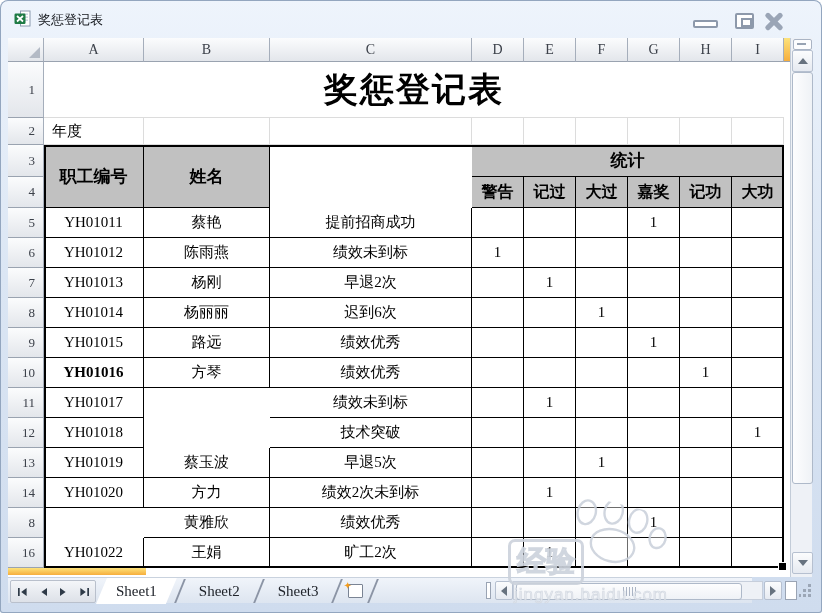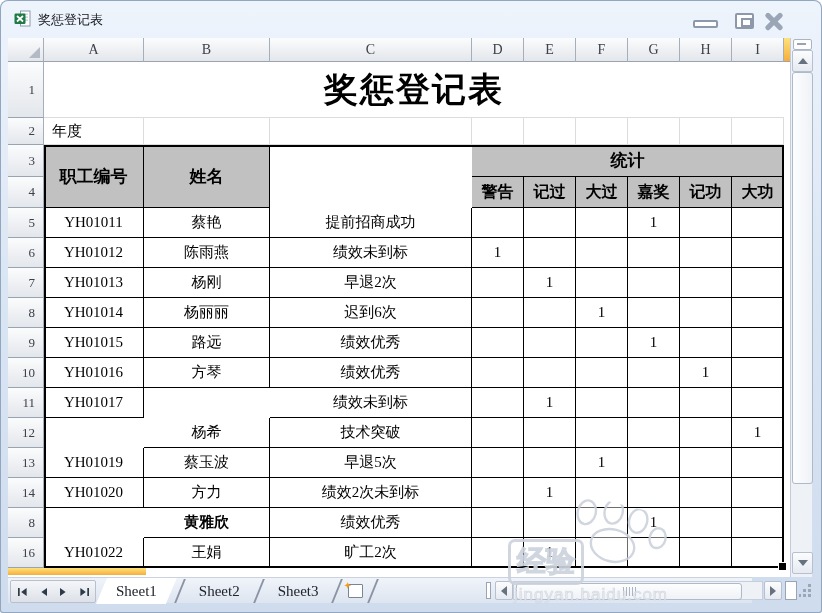--- a/index.html
+++ b/index.html
@@ -221,38 +221,38 @@
         <div class="c td stat-td" style="grid-area: 9 / 10;"></div>
         <div class="c td" style="grid-area: 10 / 2;">YH01015</div>
         <div class="c td" style="grid-area: 10 / 3;">路远</div>
         <div class="c td" style="grid-area: 10 / 4;">绩效优秀</div>
         <div class="c td stat-td" style="grid-area: 10 / 5;"></div>
         <div class="c td stat-td" style="grid-area: 10 / 6;"></div>
         <div class="c td stat-td" style="grid-area: 10 / 7;"></div>
         <div class="c td stat-td" style="grid-area: 10 / 8;">1</div>
         <div class="c td stat-td" style="grid-area: 10 / 9;"></div>
         <div class="c td stat-td" style="grid-area: 10 / 10;"></div>
-        <div class="c td" style="grid-area: 11 / 2;">YH01016</div>
+        <div class="c td" style="grid-area: 11 / 2; font-weight: bold;">YH01016</div>
         <div class="c td" style="grid-area: 11 / 3;">方琴</div>
         <div class="c td" style="grid-area: 11 / 4;">绩效优秀</div>
         <div class="c td stat-td" style="grid-area: 11 / 5;"></div>
         <div class="c td stat-td" style="grid-area: 11 / 6;"></div>
         <div class="c td stat-td" style="grid-area: 11 / 7;"></div>
         <div class="c td stat-td" style="grid-area: 11 / 8;"></div>
         <div class="c td stat-td" style="grid-area: 11 / 9;">1</div>
         <div class="c td stat-td" style="grid-area: 11 / 10;"></div>
         <div class="c td" style="grid-area: 12 / 2;">YH01017</div>
         <div class="c td" style="grid-area: 12 / 4;">绩效未到标</div>
         <div class="c td stat-td" style="grid-area: 12 / 5;"></div>
         <div class="c td stat-td" style="grid-area: 12 / 6;">1</div>
         <div class="c td stat-td" style="grid-area: 12 / 7;"></div>
         <div class="c td stat-td" style="grid-area: 12 / 8;"></div>
         <div class="c td stat-td" style="grid-area: 12 / 9;"></div>
         <div class="c td stat-td" style="grid-area: 12 / 10;"></div>
-        <div class="c td" style="grid-area: 13 / 3;">杨希</div>
+        <div class="c td" style="grid-area: 13 / 2;">YH01018</div>
         <div class="c td" style="grid-area: 13 / 4; font-family: Liberation Mono, monospace;">技术突破</div>
         <div class="c td stat-td" style="grid-area: 13 / 5;"></div>
         <div class="c td stat-td" style="grid-area: 13 / 6;"></div>
         <div class="c td stat-td" style="grid-area: 13 / 7;"></div>
         <div class="c td stat-td" style="grid-area: 13 / 8;"></div>
         <div class="c td stat-td" style="grid-area: 13 / 9;"></div>
         <div class="c td stat-td" style="grid-area: 13 / 10;">1</div>
         <div class="c td" style="grid-area: 14 / 2;">YH01019</div>
         <div class="c td" style="grid-area: 14 / 3;">蔡玉波</div>
         <div class="c td" style="grid-area: 14 / 4;">早退5次</div>
@@ -264,21 +264,21 @@
         <div class="c td stat-td" style="grid-area: 14 / 10;"></div>
         <div class="c td" style="grid-area: 15 / 2;">YH01020</div>
         <div class="c td" style="grid-area: 15 / 3;">方力</div>
         <div class="c td" style="grid-area: 15 / 4;">绩效2次未到标</div>
         <div class="c td stat-td" style="grid-area: 15 / 5;"></div>
         <div class="c td stat-td" style="grid-area: 15 / 6;">1</div>
         <div class="c td stat-td" style="grid-area: 15 / 7;"></div>
         <div class="c td stat-td" style="grid-area: 15 / 8;"></div>
         <div class="c td stat-td" style="grid-area: 15 / 9;"></div>
         <div class="c td stat-td" style="grid-area: 15 / 10;"></div>
-        <div class="c td" style="grid-area: 16 / 3; font-weight: bold;">黄雅欣</div>
+        <div class="c td" style="grid-area: 16 / 3;">黄雅欣</div>
         <div class="c td" style="grid-area: 16 / 4;">绩效优秀</div>
         <div class="c td stat-td" style="grid-area: 16 / 5;"></div>
         <div class="c td stat-td" style="grid-area: 16 / 6;"></div>
         <div class="c td stat-td" style="grid-area: 16 / 7;"></div>
         <div class="c td stat-td" style="grid-area: 16 / 8;">1</div>
         <div class="c td stat-td" style="grid-area: 16 / 9;"></div>
         <div class="c td stat-td" style="grid-area: 16 / 10;"></div>
         <div class="c td" style="grid-area: 17 / 2;">YH01022</div>
         <div class="c td" style="grid-area: 17 / 3;">王娟</div>
         <div class="c td" style="grid-area: 17 / 4;">旷工2次</div>

